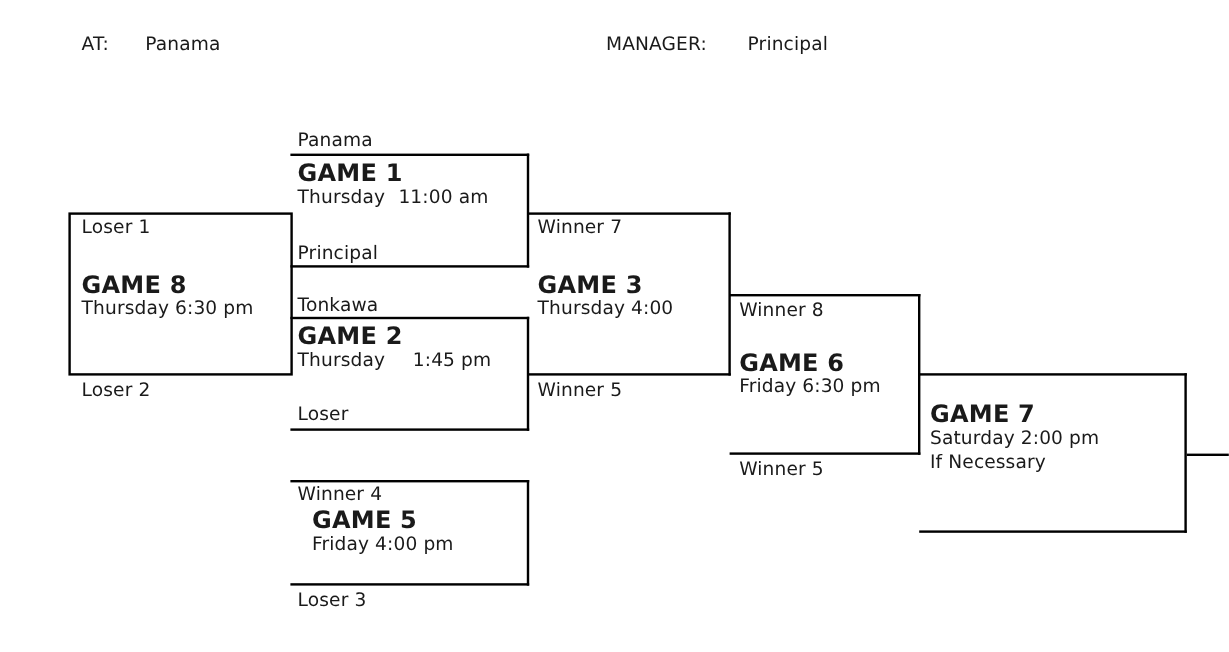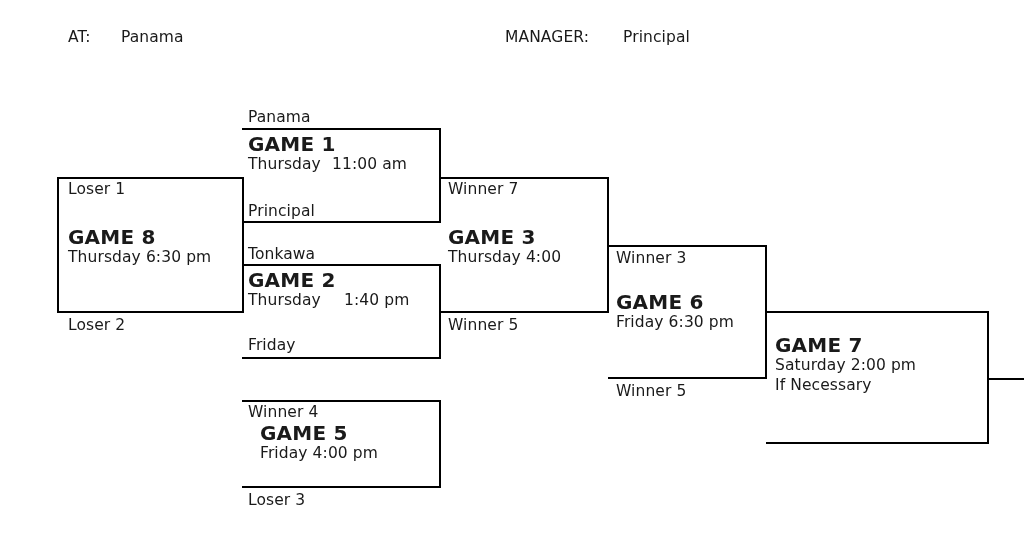--- a/index.html
+++ b/index.html
@@ -112,42 +112,42 @@
   <div class="ginfo" style="left:232px; top:134px;">
     <div class="gtitle">GAME 1</div>
     <div class="gline" style="display:inline-block; min-width:84px;">Thursday</div><div class="gline" style="display:inline-block;">11:00 am</div>
   </div>
   <span class="slot" style="left:232px; top:202px;">Principal</span>
 
   <div class="game-box" style="left:226px; top:264px; width:199px; height:95px;"></div>
   <span class="slot" style="left:232px; top:245px;">Tonkawa</span>
   <div class="ginfo" style="left:232px; top:270px;">
     <div class="gtitle">GAME 2</div>
-    <div class="gline" style="display:inline-block; min-width:96px;">Thursday</div><div class="gline" style="display:inline-block;">1:40 pm</div>
+    <div class="gline" style="display:inline-block; min-width:96px;">Thursday</div><div class="gline" style="display:inline-block;">1:45 pm</div>
   </div>
-  <span class="slot" style="left:232px; top:336px;">Friday</span>
+  <span class="slot" style="left:232px; top:336px;">Loser</span>
 
   <div class="game-box closed-left" style="left:41px; top:177px; width:187px; height:136px;"></div>
   <span class="slot" style="left:52px; top:180px;">Loser 1</span>
   <div class="ginfo" style="left:52px; top:227px;">
     <div class="gtitle">GAME 8</div>
     <div class="gline">Thursday 6:30 pm</div>
   </div>
   <span class="slot" style="left:52px; top:316px;">Loser 2</span>
 
   <div class="game-box" style="left:424px; top:177px; width:169px; height:136px;"></div>
   <span class="slot" style="left:432px; top:180px;">Winner 7</span>
   <div class="ginfo" style="left:432px; top:227px;">
     <div class="gtitle">GAME 3</div>
     <div class="gline">Thursday 4:00</div>
   </div>
   <span class="slot" style="left:432px; top:316px;">Winner 5</span>
 
   <div class="game-box" style="left:592px; top:245px; width:159px; height:134px;"></div>
-  <span class="slot" style="left:600px; top:249px;">Winner 3</span>
+  <span class="slot" style="left:600px; top:249px;">Winner 8</span>
   <div class="ginfo" style="left:600px; top:292px;">
     <div class="gtitle">GAME 6</div>
     <div class="gline">Friday 6:30 pm</div>
   </div>
   <span class="slot" style="left:600px; top:382px;">Winner 5</span>
 
   <div class="game-box" style="left:750px; top:311px; width:223px; height:133px;"></div>
   <div class="ginfo" style="left:759px; top:335px;">
     <div class="gtitle">GAME 7</div>
     <div class="gline">Saturday 2:00 pm</div>

